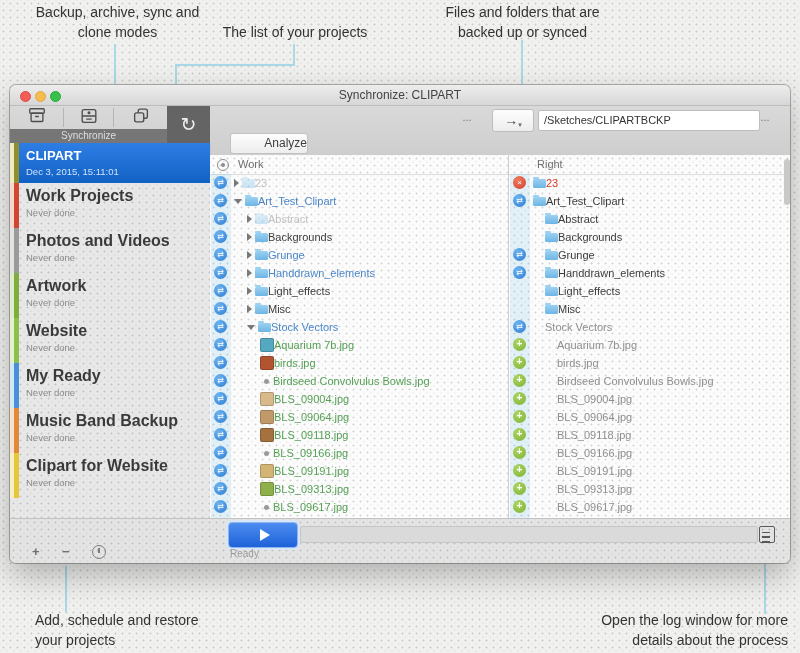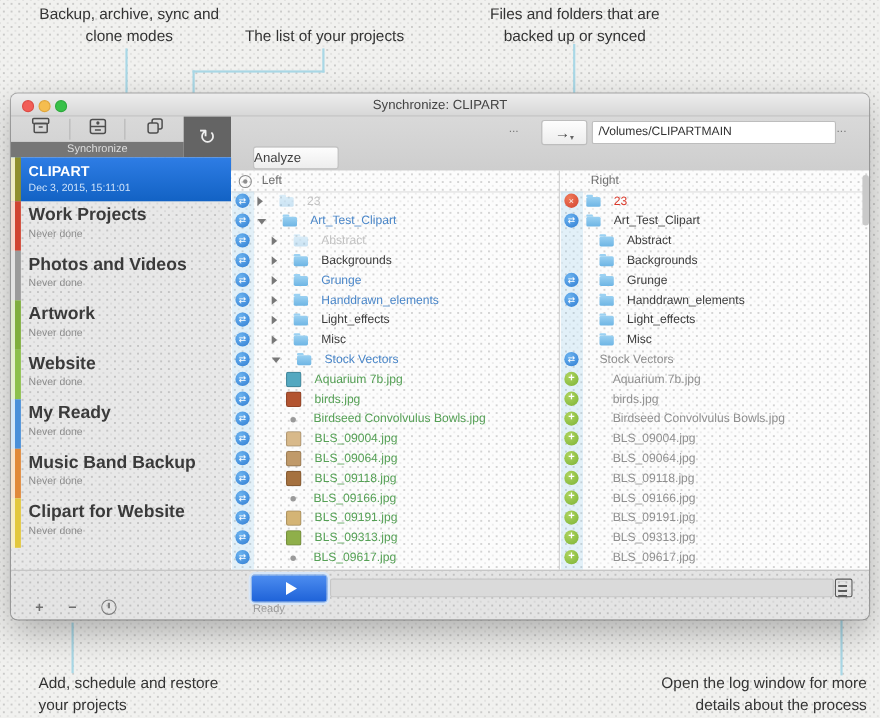--- a/index.html
+++ b/index.html
@@ -32,21 +32,21 @@
     display:flex;align-items:center;justify-content:center;color:#efefef;font-size:19px;}
   #modelabel{position:absolute;left:0;top:23px;width:157px;height:14px;background:#767676;
     color:#dedede;font-size:10px;text-align:center;line-height:14px;}
   .pathfield{position:absolute;top:4px;height:19px;background:#fff;border:1px solid #bdbdbd;border-radius:2px;
     font-size:11px;color:#333;padding:0 5px;line-height:19px;white-space:nowrap;overflow:hidden;}
   .browse{position:absolute;top:6px;width:18px;height:15px;color:#777;font-size:11px;text-align:center;line-height:11px;}
   #dirbtn{position:absolute;left:482px;top:3px;width:40px;height:21px;background:linear-gradient(#fdfdfd,#ededed);
     border:1px solid #bdbdbd;border-radius:3px;text-align:center;font-size:14px;color:#444;line-height:20px;}
   #dirbtn .caret{font-size:7px;vertical-align:-2px;color:#666;}
   #analyze{position:absolute;left:220px;top:27px;width:76px;height:19px;background:linear-gradient(#fdfdfd,#ededed);
-    border:1px solid #c2c2c2;border-radius:3px;font-size:12px;color:#3e3e3e;text-align:left;line-height:18px;}
+    border:1px solid #c2c2c2;border-radius:3px;font-size:12px;color:#3e3e3e;text-align:right;line-height:18px;}
   
   #sidebar{position:absolute;left:0;top:58px;width:200px;height:375px;background-color:#e8e8e8;border-right:1px solid #c6c6c6;}
   .proj{position:absolute;left:0;width:200px;height:45px;}
   .proj .stripe{position:absolute;left:0;top:0;width:9px;height:100%;}
   .proj .pname{position:absolute;left:16px;top:4px;font-size:16px;font-weight:bold;color:#3a3a3a;}
   .proj .psub{position:absolute;left:16px;top:24px;font-size:9.5px;color:#8b8b8b;}
   .proj.sel{background:linear-gradient(#2e7de5,#1262c4);height:40px;}
   .proj.sel .pname{color:#fff;font-size:13px;top:5px;}
   .proj.sel .psub{color:#cfe3fa;top:23px;}
   
@@ -60,21 +60,21 @@
   .gear{position:absolute;left:7px;top:4px;width:10px;height:10px;border:1.5px solid #8d8d8d;border-radius:50%;}
   .gear::after{content:"";position:absolute;left:3px;top:3px;width:4px;height:4px;border-radius:50%;background:#8d8d8d;}
   .rows{position:absolute;left:0;top:19px;width:100%;height:344px;}
   .icstrip{position:absolute;left:1px;top:0;width:20px;height:100%;background:rgba(125,195,235,.20);}
   .frow{position:relative;height:18px;}
   .sic{position:absolute;left:4px;top:2px;width:13px;height:13px;border-radius:50%;
     color:#fff;font-size:8px;text-align:center;line-height:13px;}
   .sic.sync{background:radial-gradient(circle at 35% 30%,#6cb4f0,#2f7cd2);}
   .sic.error{background:radial-gradient(circle at 35% 30%,#f07a5a,#d2422f);}
   .sic.add{background:radial-gradient(circle at 35% 30%,#aed45e,#7cb335);font-size:10px;font-weight:bold;line-height:12px;}
-  .fcontent{position:absolute;top:0;height:18px;display:flex;align-items:center;gap:12px;}
+  .fcontent{position:absolute;top:0;height:18px;display:flex;align-items:center;gap:0;}
   .tri{width:8px;display:inline-block;}
   .tri.c{width:0;border-left:5px solid #787878;border-top:4px solid transparent;border-bottom:4px solid transparent;margin-right:3px;}
   .tri.e{width:0;border-top:5px solid #787878;border-left:4px solid transparent;border-right:4px solid transparent;margin-right:3px;}
   .fold{width:13px;height:9px;background:linear-gradient(#9bd1f2,#6eb5e4);border-radius:1.5px;position:relative;flex:0 0 auto;}
   .fold::before{content:"";position:absolute;left:0;top:-2px;width:6px;height:2px;background:#9bd1f2;border-radius:1px 1px 0 0;}
   .thumb{width:12px;height:12px;border-radius:2px;border:1px solid rgba(0,0,0,.18);flex:0 0 auto;}
   .dotic{width:5px;height:5px;border-radius:50%;background:#9a9a9a;margin:0 4px;flex:0 0 auto;}
   .nm{font-size:11px;white-space:nowrap;}
   .s-dark{color:#3c3c3c}.s-blue{color:#4a86c8}.s-green{color:#55a055}
   .s-gray{color:#8f8f8f}.s-red{color:#d9382a}.s-faint{color:#c2c2c2}
@@ -162,21 +162,21 @@
           </span>
         </div>
         <div id="mcell-sync">
           <span>↻</span>
         </div>
         <div id="modelabel">Synchronize</div>
       </div>
 
       <div class="browse" style="left:448px;">...</div>
       <div id="dirbtn"><span>→</span><span class="caret">▾</span></div>
-      <div class="pathfield" style="left:528px;width:210px;">/Volumes/CLIPARTMAIN</div>
+      <div class="pathfield" style="left:528px;width:210px;">/Sketches/CLIPARTBCKP</div>
       <div class="browse" style="left:746px;">...</div>
       <div id="analyze">Analyze</div>
     </div>
 
     <div id="sidebar" class="dots">
         <div class="proj sel" style="top: 0px;">
           <div class="stripe" style="background:linear-gradient(to right,#efecc3 0 45%,#8f8f2e 45%)"></div>
           <div class="pname">CLIPART</div>
           <div class="psub">Dec 3, 2015, 15:11:01</div>
         </div>
@@ -214,21 +214,21 @@
           <div class="stripe" style="background:linear-gradient(to right,#f7eec7 0 45%,#e3c83d 45%)"></div>
           <div class="pname">Clipart for Website</div>
           <div class="psub">Never done</div>
         </div>
       </div>
 
     <div id="filearea" class="dots">
       <div class="pane" id="paneL">
         <div class="phead">
           <span class="gear"></span>
-          <span class="ptitle">Left</span>
+          <span class="ptitle">Work</span>
         </div>
         <div class="rows" id="rowsL">
           <div class="icstrip"></div>
         <div class="frow">
               <span class="sic sync">⇄</span>
               <span class="fcontent" style="left: 24px;">
                 <span class="tri c"></span>
                 <span class="fold faint"></span>
                 <span class="nm s-faint">23</span>
               </span>

